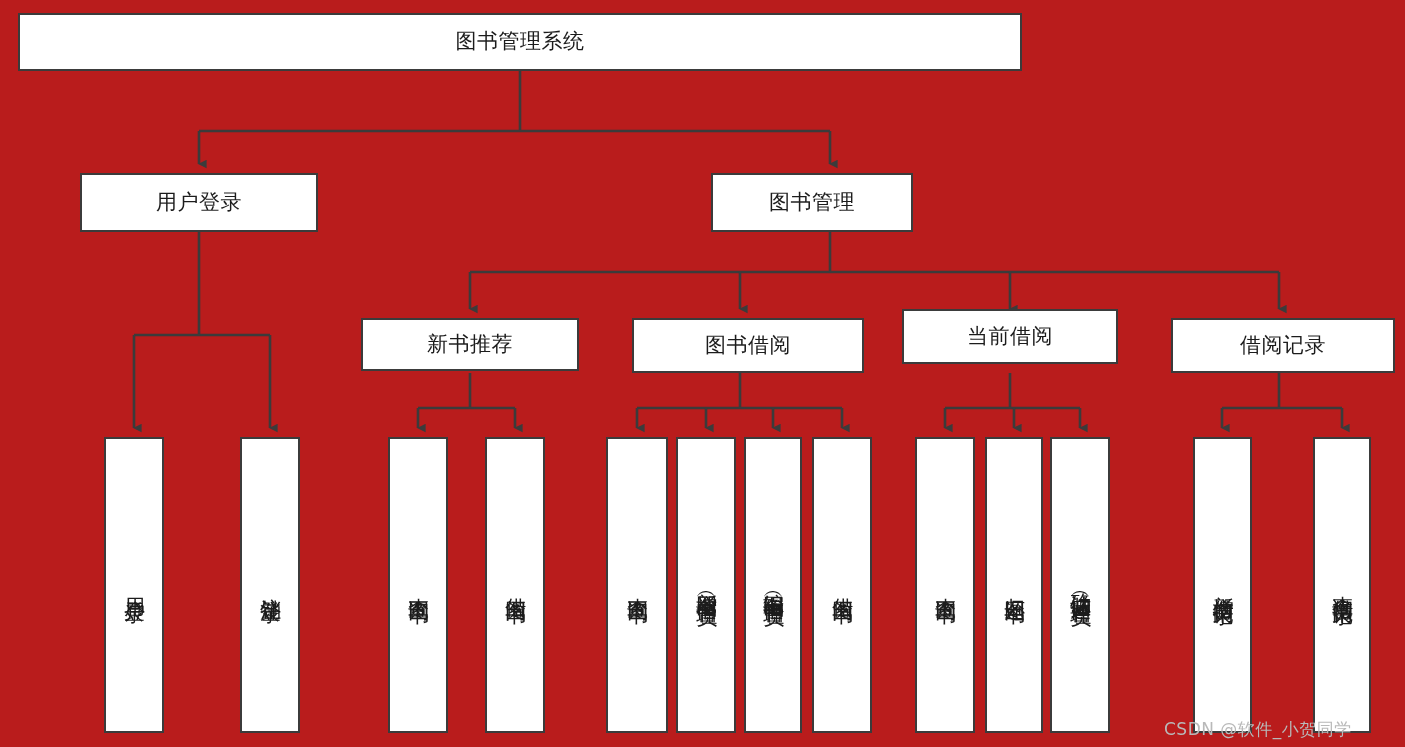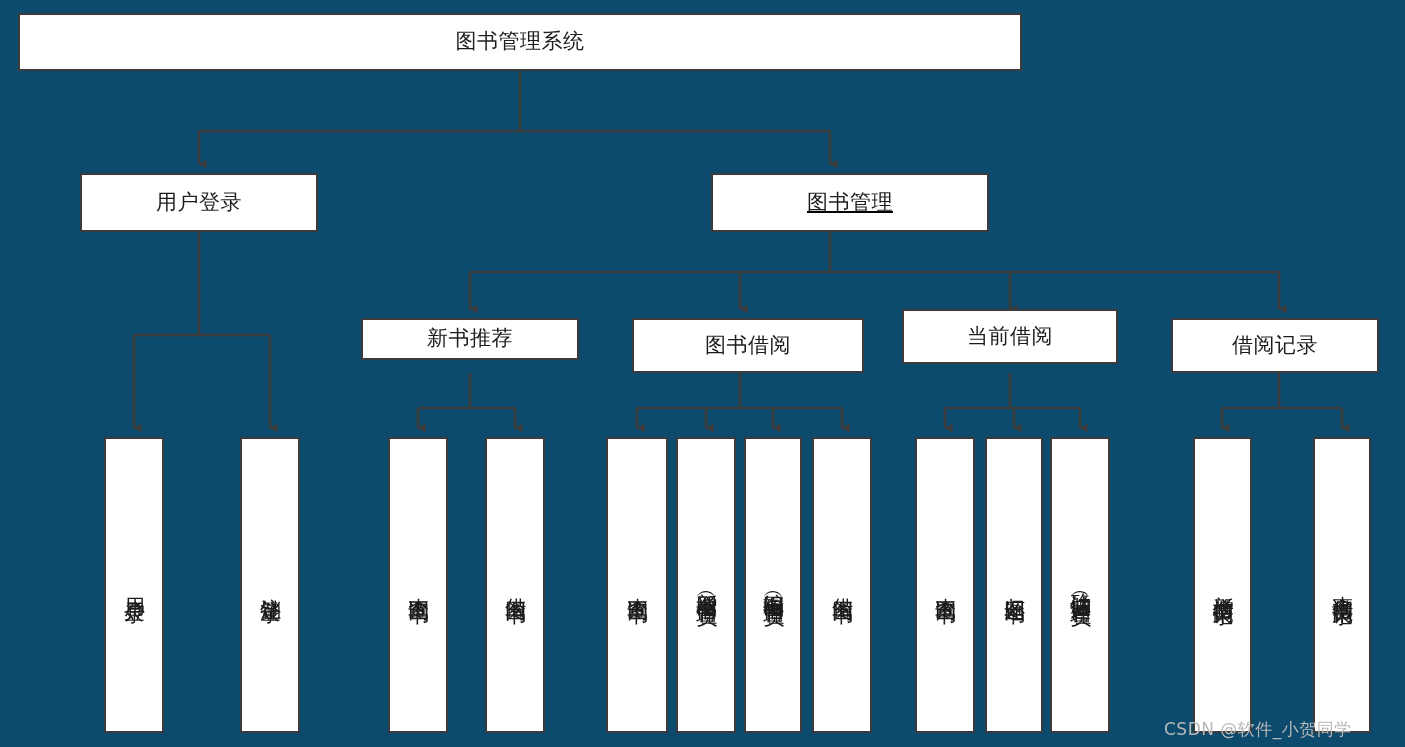--- a/index.html
+++ b/index.html
@@ -7,21 +7,21 @@
     padding: 0;
     background: #ffffff;
   }
   body {
     font-family: "DejaVu Sans", "Liberation Sans", sans-serif;
   }
   #canvas {
     position: relative;
     width: 1405px;
     height: 747px;
-    background: #0c4a6e;
+    background: #b91c1c;
     overflow: hidden;
   }
   #diagram-svg {
     position: absolute;
     left: 0;
     top: 0;
     width: 1405px;
     height: 747px;
   }
   .node-box {
@@ -120,34 +120,34 @@
     </g>
   </svg>
 
   <div class="node-box" style="left:18px;top:13px;width:1004px;height:58px;">
     <span class="node-label-h">图书管理系统</span>
   </div>
 
   <div class="node-box" style="left:80px;top:173px;width:238px;height:59px;">
     <span class="node-label-h">用户登录</span>
   </div>
-  <div class="node-box" style="left:711px;top:173px;width:278px;height:59px;text-decoration:underline;">
+  <div class="node-box" style="left:711px;top:173px;width:202px;height:59px;">
     <span class="node-label-h">图书管理</span>
   </div>
 
-  <div class="node-box" style="left:361px;top:318px;width:218px;height:42px;">
+  <div class="node-box" style="left:361px;top:318px;width:218px;height:53px;">
     <span class="node-label-h">新书推荐</span>
   </div>
   <div class="node-box" style="left:632px;top:318px;width:232px;height:55px;">
     <span class="node-label-h">图书借阅</span>
   </div>
   <div class="node-box" style="left:902px;top:309px;width:216px;height:55px;">
     <span class="node-label-h">当前借阅</span>
   </div>
-  <div class="node-box" style="left:1171px;top:318px;width:208px;height:55px;justify-content:center;">
+  <div class="node-box" style="left:1171px;top:318px;width:224px;height:55px;justify-content:center;">
     <span class="node-label-h">借阅记录</span>
   </div>
 
   <div class="node-box leaf-box" style="left:104px;top:437px;width:60px;height:296px;">
     <span class="node-label-v">用户登录</span>
   </div>
   <div class="node-box leaf-box" style="left:240px;top:437px;width:60px;height:296px;">
     <span class="node-label-v">注销登录</span>
   </div>
 

